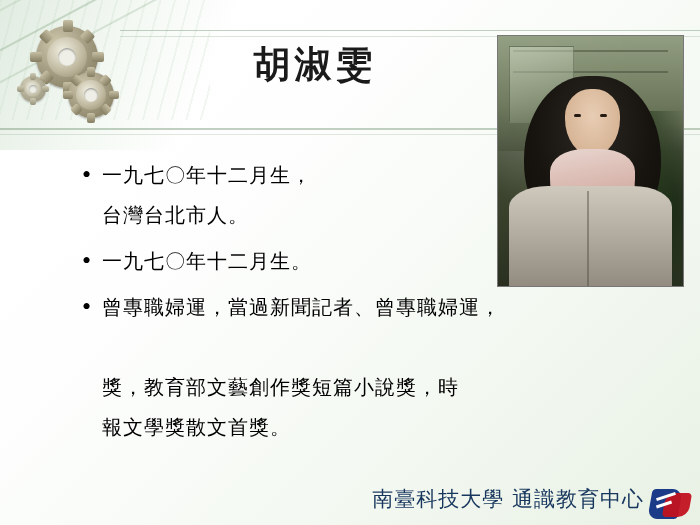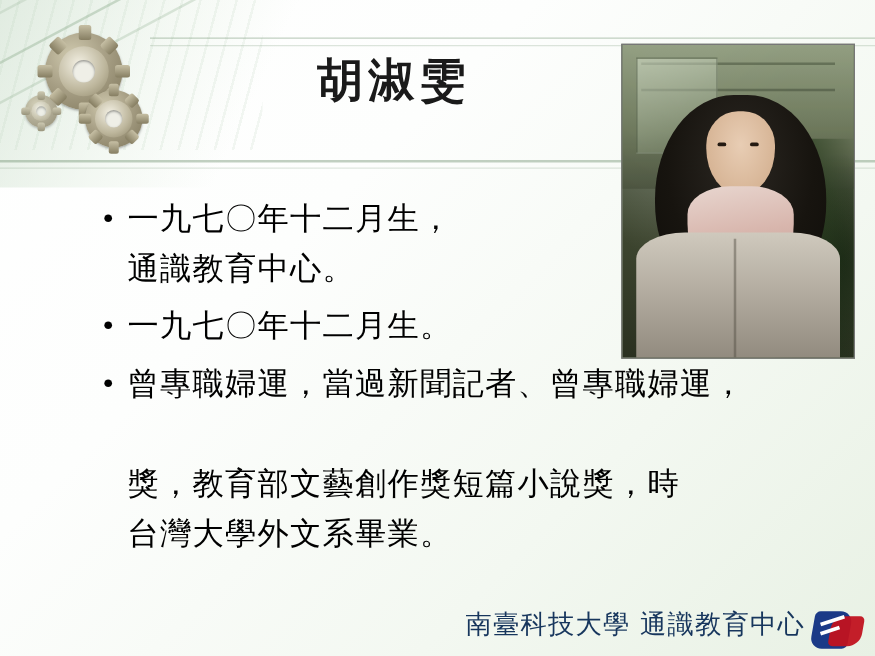--- a/index.html
+++ b/index.html
@@ -268,21 +268,21 @@
   .bullet .dot {
     flex: 0 0 auto;
     width: 20px;
     font-size: 26px;
     line-height: 40px;
     color: #000;
     text-align: left;
   }
   .bullet .txt {
     flex: 1 1 auto;
-    font-size: 25px;
+    font-size: 20px;
     line-height: 40px;
     color: #000;
     letter-spacing: 1px;
     font-family: "DejaVu Serif", "Liberation Serif", serif;
   }
   .b1 { width: 340px; }
   .b3 .txt { line-height: 40px; }
 
   
   .footer {
@@ -396,38 +396,38 @@
     <div class="coat"></div>
     <div class="coat-seam"></div>
   </div>
 
   <div class="content">
 
     <div class="bullet b1">
       <span class="dot">•</span>
       <span class="txt">
         <span>一九七〇年十二月生，</span><br>
-        <span>通識教育中心。</span>
+        <span>台灣台北市人。</span>
       </span>
     </div>
 
     <div class="bullet b2">
       <span class="dot">•</span>
       <span class="txt">
         <span>一九七〇年十二月生。</span>
       </span>
     </div>
 
     <div class="bullet b3">
       <span class="dot">•</span>
       <span class="txt">
         <span>曾專職婦運，當過新聞記者、曾專職婦運，</span><br>
         <br>
         <span>獎，教育部文藝創作獎短篇小說獎，時</span><br>
-        <span>台灣大學外文系畢業。</span>
+        <span>報文學獎散文首獎。</span>
       </span>
     </div>
 
   </div>
 
   <div class="footer">南臺科技大學 通識教育中心</div>
 
   <div class="logo">
     <div class="blue"></div>
     <div class="red"></div>

